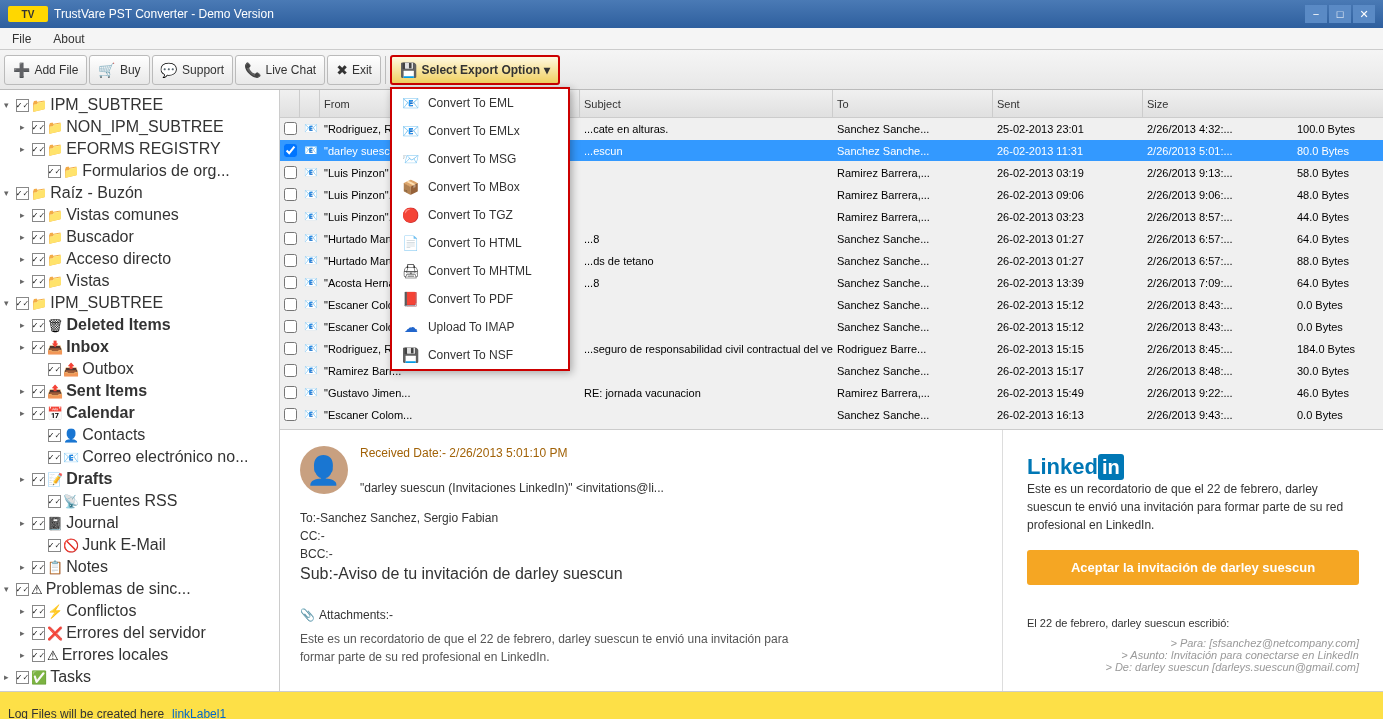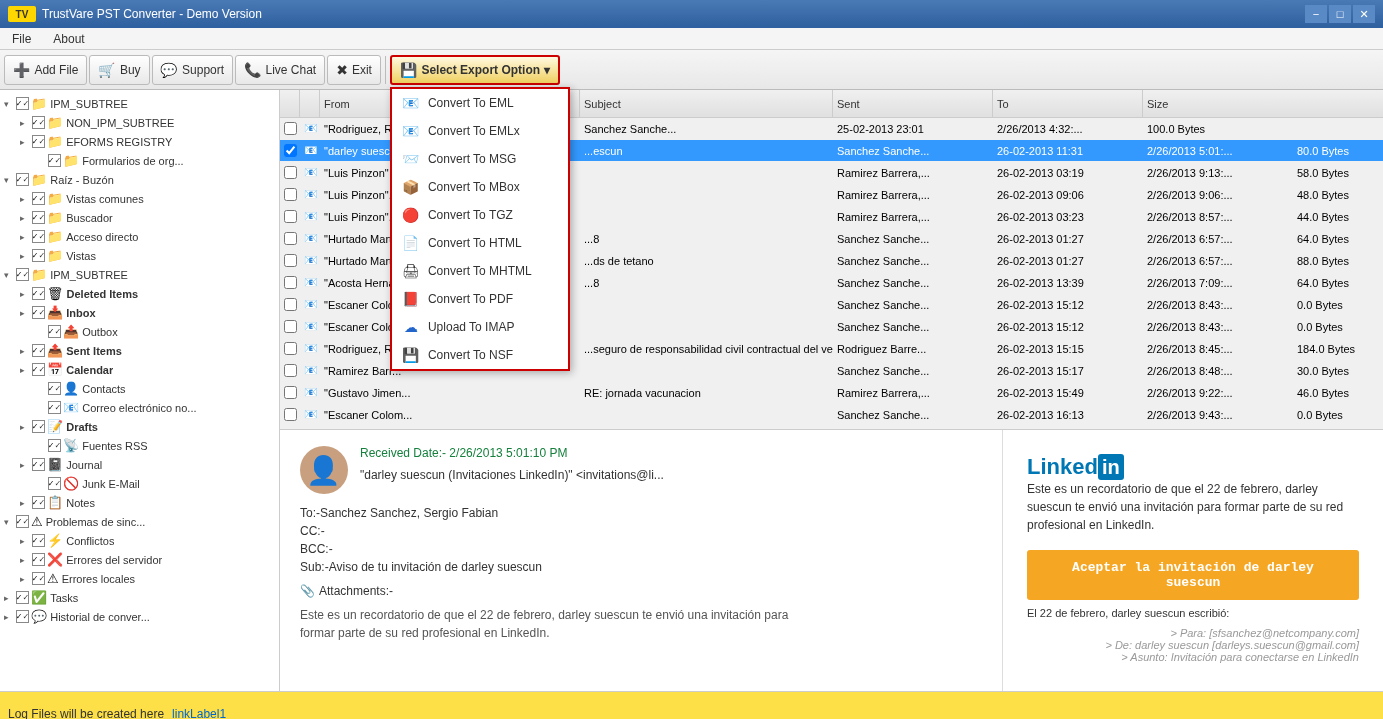--- a/index.html
+++ b/index.html
@@ -10,21 +10,21 @@
       background: linear-gradient(to bottom, #4a7ab5, #2e5f9e);
       color: white;
       height: 28px;
       display: flex;
       align-items: center;
       justify-content: space-between;
       padding: 0 8px;
       user-select: none;
     }
     .title-bar-left { display: flex; align-items: center; gap: 6px; font-size: 12px; }
-    .title-bar-icon { width: 28px; height: 16px; background: #ffd700; border-radius: 2px; display: flex; align-items: center; justify-content: center; font-size: 10px; color: #333; font-weight: bold; }
+    .title-bar-icon { width: 40px; height: 16px; background: #ffd700; border-radius: 2px; display: flex; align-items: center; justify-content: center; font-size: 10px; color: #333; font-weight: bold; }
     .title-bar-buttons { display: flex; gap: 2px; }
     .title-btn { width: 22px; height: 18px; background: #5a8ac5; border: none; color: white; cursor: pointer; font-size: 11px; display: flex; align-items: center; justify-content: center; }
 
     
     .menu-bar {
       background: #f5f5f5;
       border-bottom: 1px solid #ccc;
       height: 22px;
       display: flex;
       align-items: center;
@@ -87,21 +87,21 @@
       padding: 2px 4px;
       cursor: pointer;
       white-space: nowrap;
       overflow: hidden;
     }
     .tree-expand { width: 12px; font-size: 9px; color: #666; cursor: pointer; }
     .tree-checkbox { width: 13px; height: 13px; border: 1px solid #888; background: white; display: inline-flex; align-items: center; justify-content: center; margin-right: 2px; font-size: 8px; flex-shrink: 0; }
     .tree-checkbox.checked { background: #fff; }
     .tree-checkbox.checked::after { content: '✓'; color: #333; font-size: 8px; }
     .tree-folder-icon { font-size: 13px; margin-right: 3px; flex-shrink: 0; }
-    .tree-label { font-size: 11px; color: #333; overflow: hidden; text-overflow: ellipsis; font-weight: normal; }
+    .tree-label { font-size: 16px; color: #333; overflow: hidden; text-overflow: ellipsis; font-weight: normal; }
     .tree-label.bold { font-weight: bold; }
 
     
     .right-panel {
       flex: 1;
       display: flex;
       flex-direction: column;
       overflow: hidden;
     }
 
@@ -166,36 +166,36 @@
       overflow-y: auto;
       padding: 16px 20px;
       border-right: 1px solid #ddd;
     }
     .email-preview-side {
       width: 380px;
       background: white;
       overflow-y: auto;
       padding: 16px;
     }
-    .preview-date { font-size: 12px; color: #15803d; margin-bottom: 8px; }
+    .preview-date { font-size: 12px; color: #a16207; margin-bottom: 21px; }
     .preview-from { font-size: 12px; color: #333; margin-bottom: 4px; }
     .preview-to { font-size: 12px; color: #333; margin-bottom: 4px; }
     .preview-cc { font-size: 12px; color: #333; margin-bottom: 4px; }
     .preview-bcc { font-size: 12px; color: #333; margin-bottom: 4px; }
-    .preview-sub { font-size: 12px; color: #333; margin-bottom: 10px; }
+    .preview-sub { font-size: 16px; color: #333; margin-bottom: 25px; }
     .preview-attach { font-size: 12px; color: #333; margin-bottom: 8px; display: flex; align-items: center; gap: 4px; }
     .preview-body { font-size: 12px; color: #555; line-height: 1.5; }
     .preview-body-italic { font-style: italic; color: #999; font-size: 11px; }
 
     
     .linkedin-panel { padding: 8px; }
     .linkedin-logo { font-size: 22px; font-weight: bold; color: #0077b5; margin-bottom: 0; }
     .linkedin-logo span { background: #0077b5; color: white; padding: 2px 4px; border-radius: 3px; font-size: 20px; }
     .linkedin-text { font-size: 12px; color: #333; line-height: 1.5; margin-bottom: 16px; }
-    .linkedin-btn { background: #f5a623; color: white; border: none; padding: 10px 16px; font-size: 13px; font-weight: bold; cursor: pointer; border-radius: 3px; margin-bottom: 7px; width: 100%; font-family: Liberation Mono, monospace; }
+    .linkedin-btn { background: #f5a623; color: white; border: none; padding: 10px 16px; font-size: 13px; font-weight: bold; cursor: pointer; border-radius: 3px; margin-bottom: 32px; width: 100%; }
     .linkedin-small { font-size: 11px; color: #333; margin-bottom: 8px; }
     .linkedin-links { font-size: 11px; color: #999; font-style: italic; text-align: right; }
 
     
     .avatar { width: 48px; height: 48px; border-radius: 50%; background: #c8a080; display: flex; align-items: center; justify-content: center; flex-shrink: 0; margin-right: 12px; }
     .avatar-icon { font-size: 28px; color: #8a6040; }
     .preview-header-row { display: flex; align-items: flex-start; margin-bottom: 12px; }
     .preview-meta { flex: 1; }
 
     
@@ -541,34 +541,35 @@
   </div>
 
   <div class="right-panel">
 
     <div class="email-list-panel">
       <div class="email-list-header">
         <div class="col-header"></div>
         <div class="col-header"></div>
         <div class="col-header">From</div>
         <div class="col-header">Subject</div>
+        <div class="col-header">To</div>
         <div class="col-header">Sent</div>
-        <div class="col-header">To</div>
         <div class="col-header">Size</div>
       </div>
       <div class="email-list-body" id="emailListBody">
 
       <div class="email-row">
     <div class="email-cell">
               <input type="checkbox" style="pointer-events: none;">
             </div>
     <div class="email-cell">
               <span>📧</span>
             </div>
     <div class="email-cell" style="">"Rodriguez, Ro...</div>
+    <div class="email-cell" style="">...cate en alturas.</div>
     <div class="email-cell" style="">Sanchez Sanche...</div>
     <div class="email-cell" style="">25-02-2013 23:01</div>
     <div class="email-cell" style="">2/26/2013 4:32:...</div>
     <div class="email-cell" style="">100.0 Bytes</div>
   </div>
           <div class="email-row selected">
     <div class="email-cell">
               <input type="checkbox" style="pointer-events: none;" checked="">
             </div>
     <div class="email-cell">
@@ -779,22 +780,22 @@
       <div class="email-preview-side">
         <div class="linkedin-panel">
           <div class="linkedin-logo">
             Linked<span>in</span>
           </div>
           <div class="linkedin-text" id="linkedinText">Este es un recordatorio de que el 22 de febrero, darley suescun te envió una invitación para formar parte de su red profesional en LinkedIn.</div>
           <button class="linkedin-btn">Aceptar la invitación de darley suescun</button>
           <div class="linkedin-small">El 22 de febrero, darley suescun escribió:</div>
           <div class="linkedin-links" id="linkedinQuote">
               <p class="preview-body-italic">&gt; Para: [sfsanchez@netcompany.com]</p>
+              <p class="preview-body-italic">&gt; Asunto: Invitación para conectarse en LinkedIn</p>
               <p class="preview-body-italic">&gt; De: darley suescun [darleys.suescun@gmail.com]</p>
-              <p class="preview-body-italic">&gt; Asunto: Invitación para conectarse en LinkedIn</p>
             </div>
         </div>
       </div>
     </div>
   </div>
 </div>
 
 <div class="status-bar">
   <span>Log Files will be created here</span>
   <span class="status-link">linkLabel1</span>

